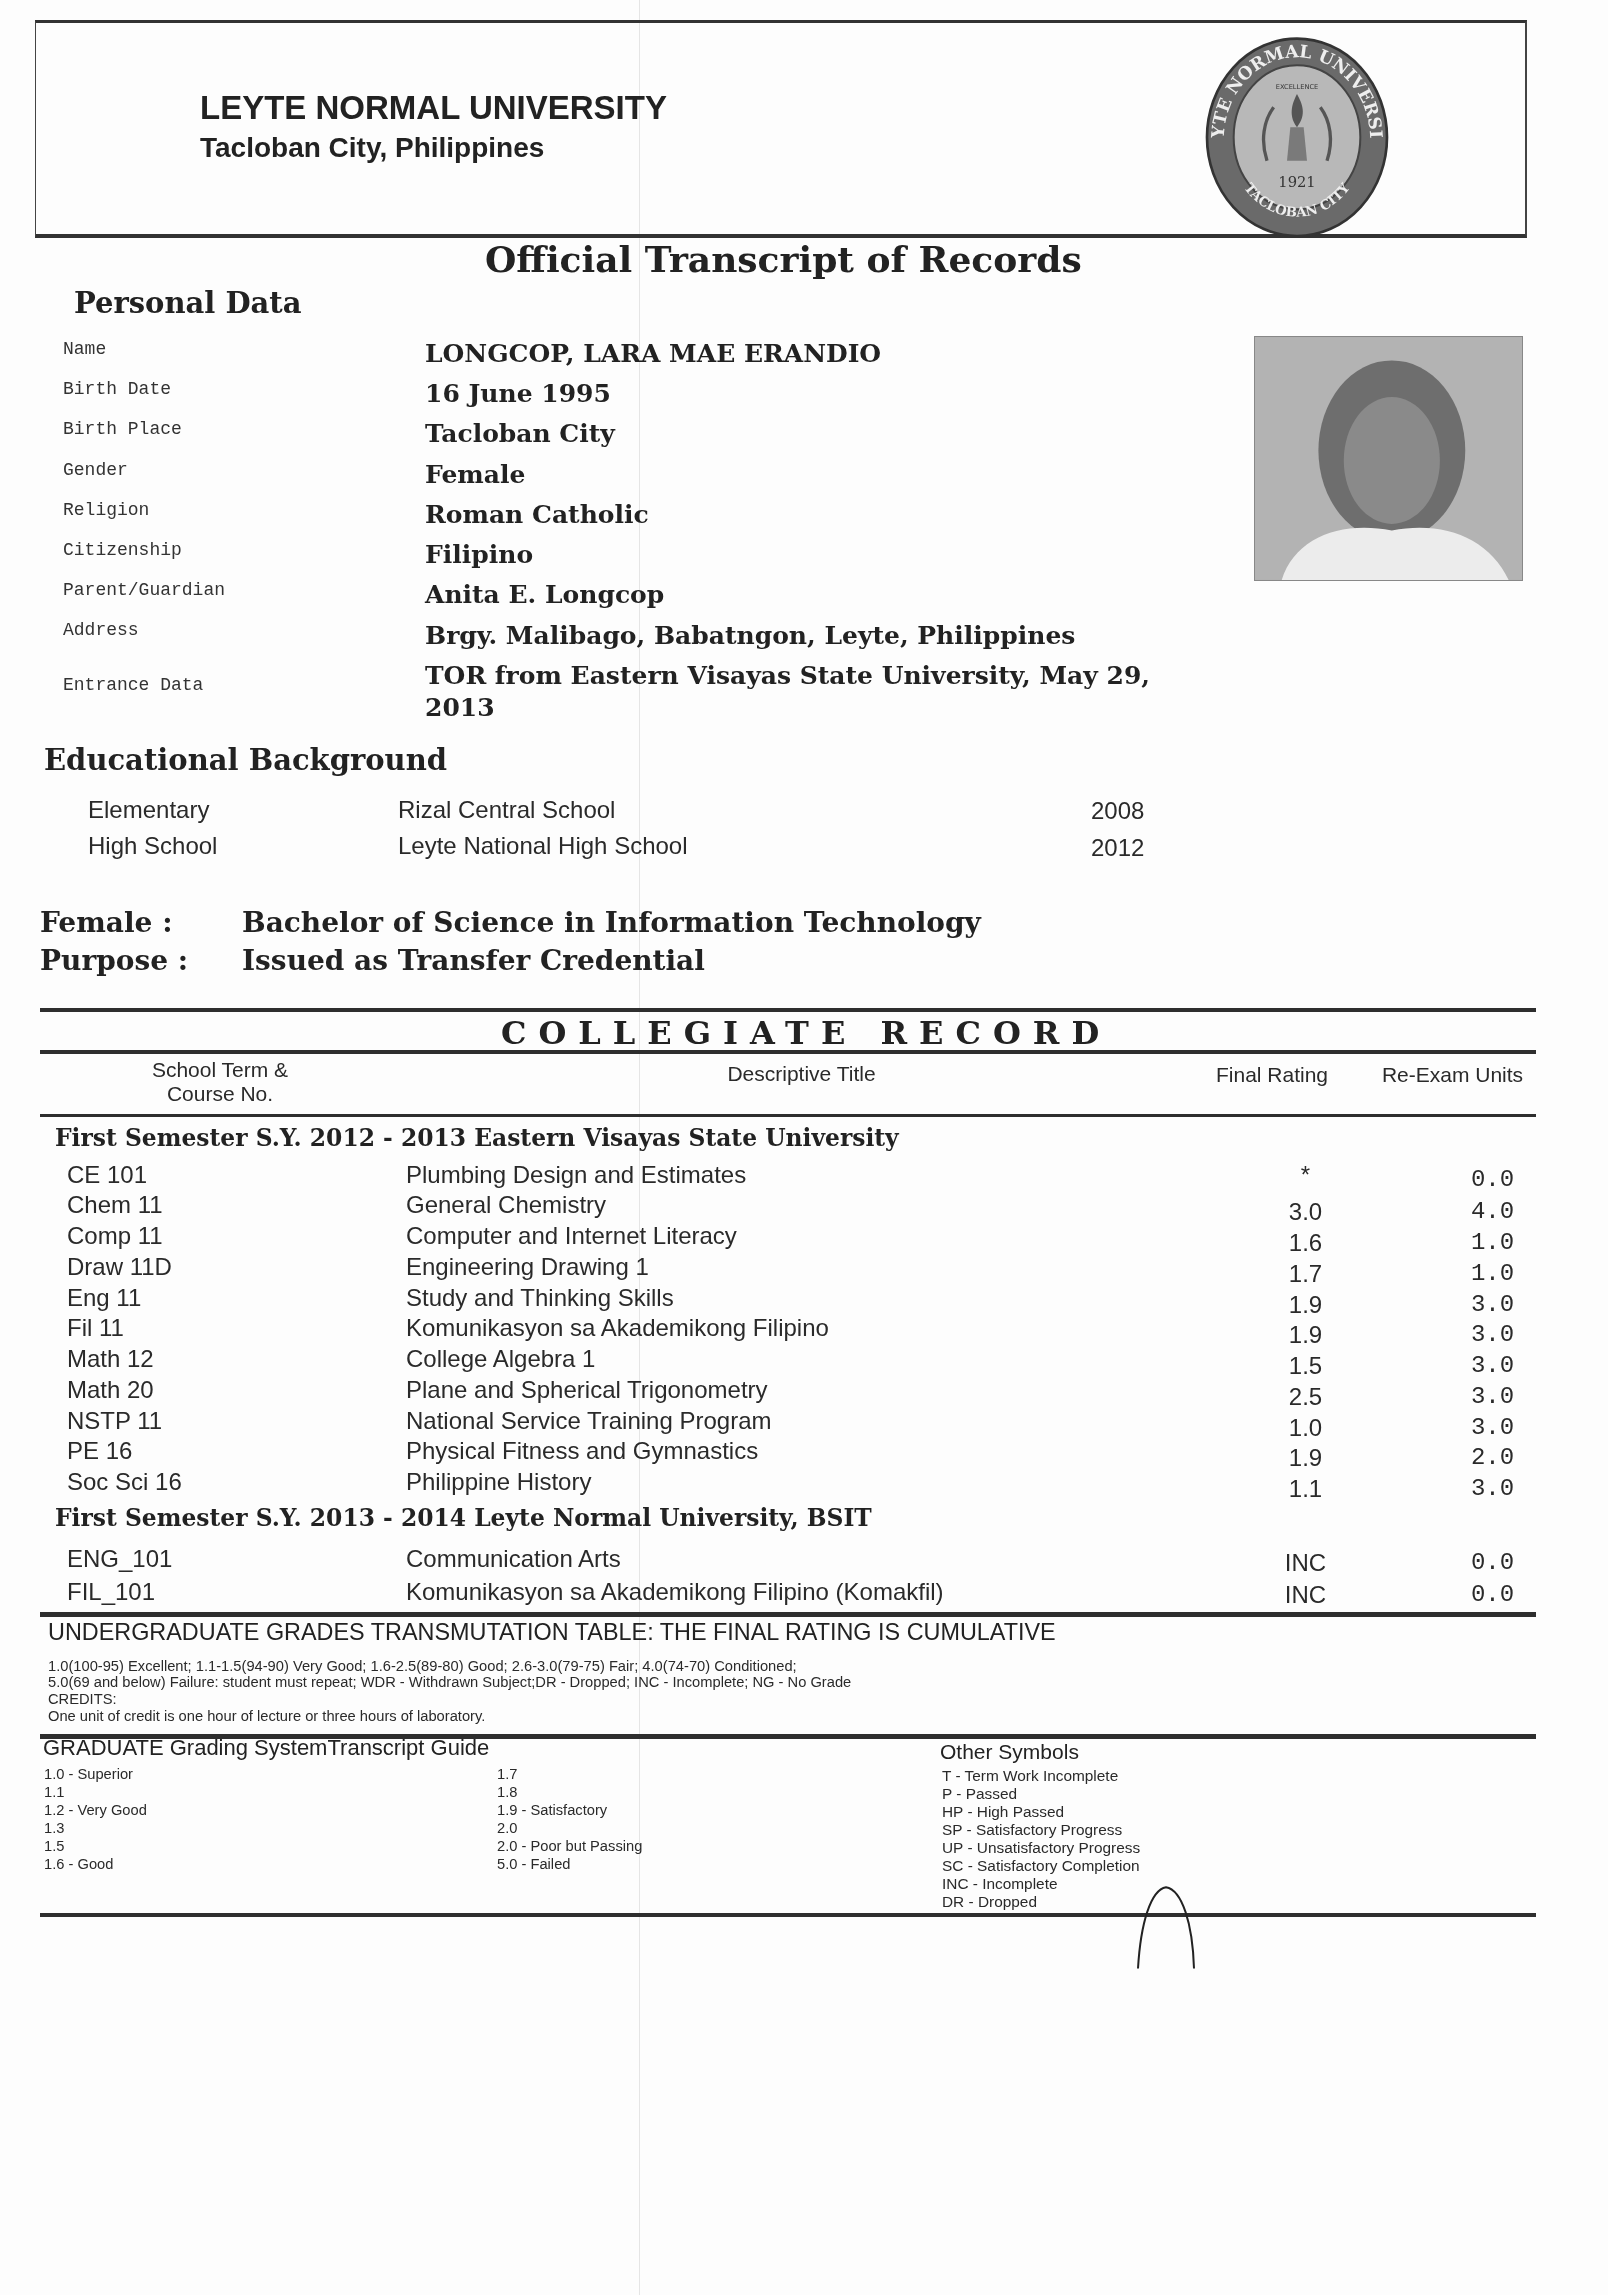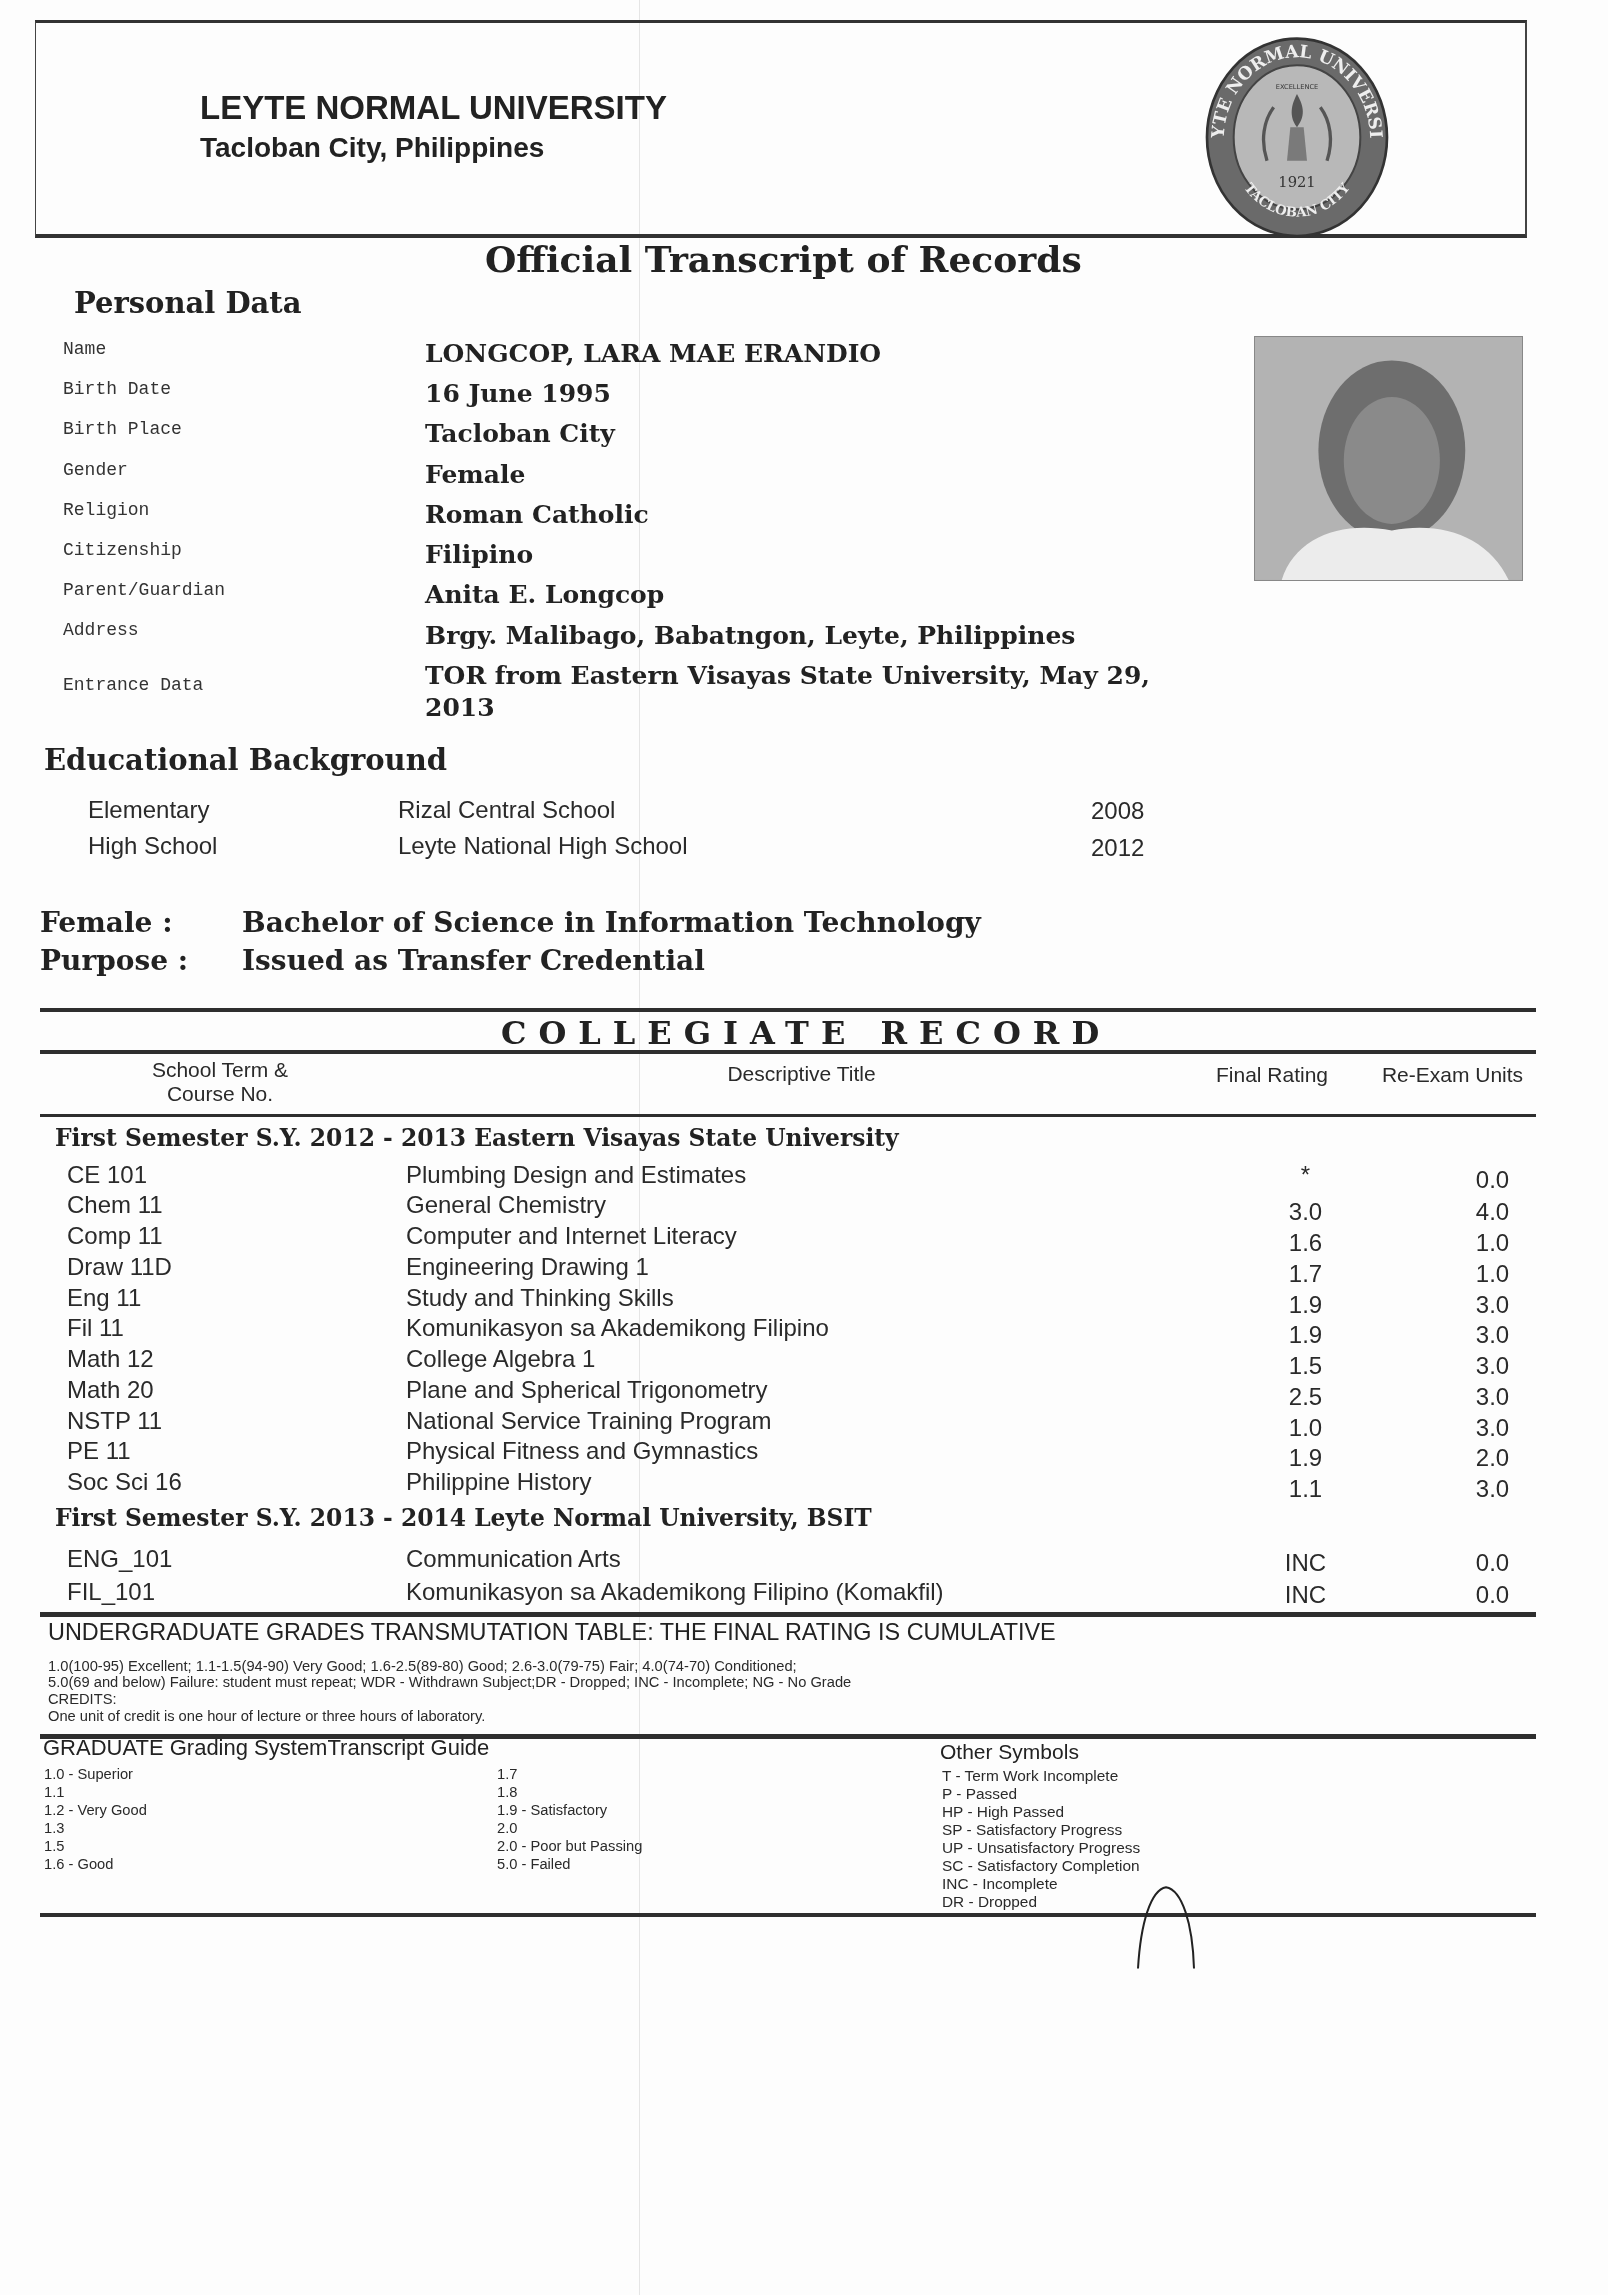--- a/index.html
+++ b/index.html
@@ -37,21 +37,21 @@
 
   #collegiate-title { left: 501px; top: 1014px; font-size: 32px; font-weight: 700; letter-spacing: 12px; color: #222; }
 
   .th { font-size: 21px; color: #2a2a2a; text-align: center; }
 
   .term-heading { left: 55px; font-size: 23.4px; font-weight: 700; color: #222; }
   .row { position: absolute; left: 0; width: 1609px; height: 31px; font-size: 24px; color: #2a2a2a; }
   .row .code { position: absolute; left: 67px; }
   .row .title { position: absolute; left: 406px; }
   .row .rating { position: absolute; left: 1262px; width: 87px; text-align: center; }
-  .row .units { position: absolute; left: 1449px; width: 87px; text-align: center; }
+  .row .units { position: absolute; left: 1449px; width: 87px; text-align: center; font-family: Liberation Mono, monospace; }
 
   #transmutation-title { left: 48px; top: 1619px; font-size: 23.4px; color: #222; }
   .small-note { left: 48px; font-size: 14.7px; color: #2a2a2a; }
 
   #grad-title { left: 43px; top: 1735px; font-size: 22px; color: #222; }
   .grade-item { font-size: 14.7px; color: #2a2a2a; }
   #other-title { left: 940px; top: 1740px; font-size: 21px; color: #222; }
   .symbol-item { left: 942px; font-size: 15.4px; color: #2a2a2a; }
 
   #signature { left: 1134px; top: 1883px; width: 64px; height: 87px; }
@@ -194,21 +194,21 @@
       <span class="rating" style="top:6.7px">2.5</span>
       <span class="units" style="top:6.7px">3.0</span>
     </div>
   <div class="row" style="top:1407px">
       <span class="code">NSTP 11</span>
       <span class="title">National Service Training Program</span>
       <span class="rating" style="top:6.7px">1.0</span>
       <span class="units" style="top:6.7px">3.0</span>
     </div>
   <div class="row" style="top:1437px">
-      <span class="code">PE 11</span>
+      <span class="code">PE 16</span>
       <span class="title">Physical Fitness and Gymnastics</span>
       <span class="rating" style="top:6.7px">1.9</span>
       <span class="units" style="top:6.7px">2.0</span>
     </div>
   <div class="row" style="top:1468px">
       <span class="code">Soc Sci 16</span>
       <span class="title">Philippine History</span>
       <span class="rating" style="top:6.7px">1.1</span>
       <span class="units" style="top:6.7px">3.0</span>
     </div>

